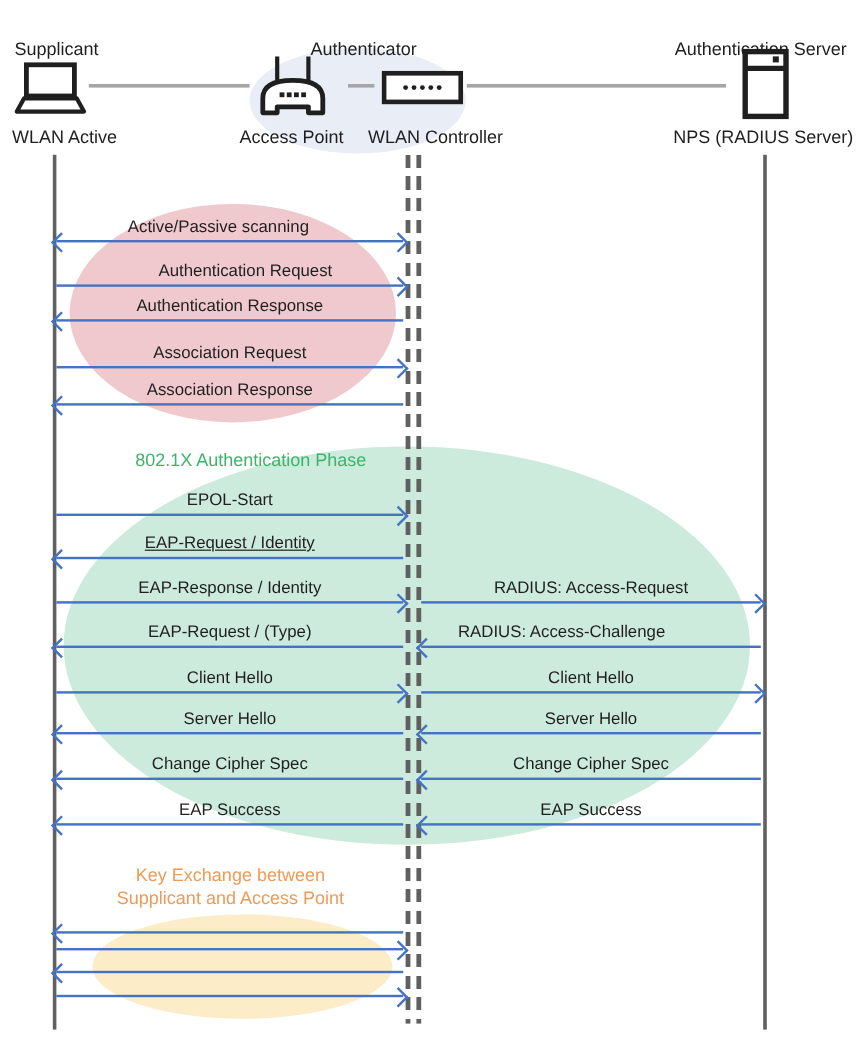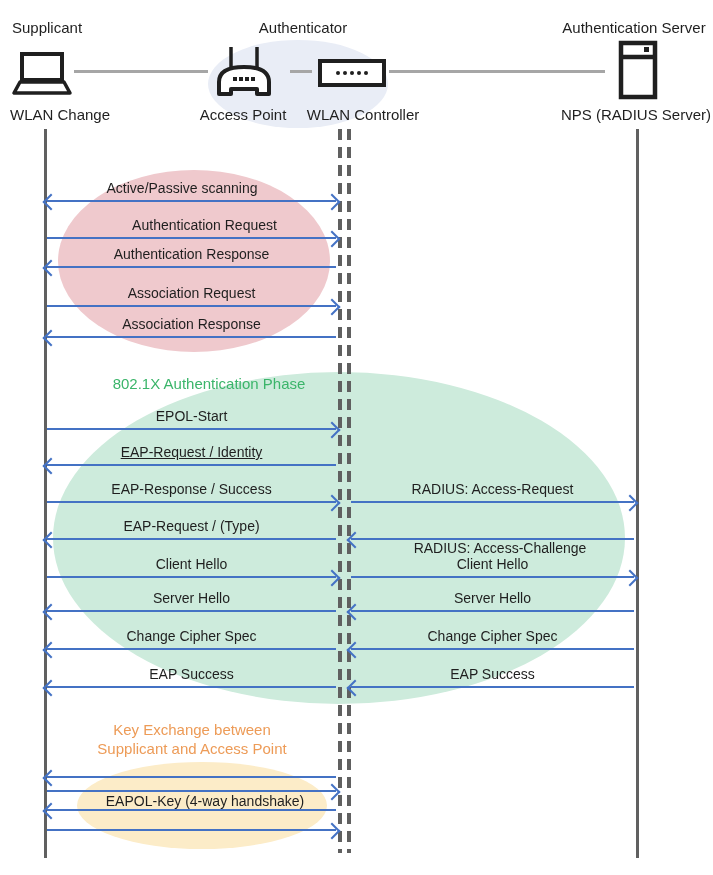--- a/index.html
+++ b/index.html
@@ -13,21 +13,21 @@
   .ell-p1{left:58px;top:170px;width:272px;height:182px;background:var(--phase1-fill,#EFC9CD);}
   .ell-p2{left:53px;top:372px;width:572px;height:332px;background:var(--phase2-fill,#CDEBDC);}
   .ell-p3{left:77px;top:762px;width:250px;height:87px;background:var(--phase3-fill,#FCECC8);}
   
   .conn{position:absolute;top:70px;height:3px;background:var(--connector-color,#A6A6A6);}
   
   .lifeline{position:absolute;top:129px;width:3px;height:729px;background:var(--lifeline-color,#595959);}
   .dash-line{position:absolute;top:129px;width:4px;height:724px;
     background:repeating-linear-gradient(to bottom,var(--lifeline-color,#6e6e6e) 0 11px,transparent 11px 18px);}
   
-  .actor-role{position:absolute;top:19px;font-size:15px;white-space:nowrap;}
+  .actor-role{position:absolute;top:33px;font-size:15px;white-space:nowrap;}
   .dev-label{position:absolute;top:106px;font-size:15px;white-space:nowrap;}
   .cx{transform:translateX(-50%);}
   .icon{position:absolute;display:block;line-height:0;}
   .icon svg{display:block;}
   
   .ptitle{position:absolute;transform:translateX(-50%);font-size:15px;line-height:18px;white-space:nowrap;}
   .ptitle.p1{color:var(--phase1-title,#BE3434);}
   .ptitle.p2{color:var(--phase2-title,#3BB56A);}
   .ptitle.p3{color:var(--phase3-title,#ED9B57);}
   
@@ -88,21 +88,21 @@
     </svg>
   </span>
   <span class="icon" style="left:618px;top:40px;">
     <svg width="40" height="60" viewBox="0 0 40 60">
       <rect x="3" y="3" width="34" height="54" fill="#fff" stroke="#1f1f1f" stroke-width="4.5"></rect>
       <line x1="3" y1="17" x2="37" y2="17" stroke="#1f1f1f" stroke-width="4.5"></line>
       <rect x="26" y="7" width="5" height="5" fill="#1f1f1f"></rect>
     </svg>
   </span>
 
-  <div class="dev-label" style="left:10px;">WLAN Change</div>
+  <div class="dev-label" style="left:10px;">WLAN Active</div>
   <div class="dev-label cx" style="left:243px;">Access Point</div>
   <div class="dev-label cx" style="left:363px;">WLAN Controller</div>
   <div class="dev-label cx" style="left:636px;">NPS (RADIUS Server)</div>
 
   <div id="messages">
       <div class="msg-line" style="left: 47px; top: 200px; width: 289px;">
         <span class="head right"></span>
         <span class="head left"></span>
       </div>
       <div class="msg-label" style="left: 182px; top: 180px;">Active/Passive scanning</div>
@@ -126,33 +126,33 @@
         <span class="head right"></span>
       </div>
       <div class="msg-label" style="left: 191.5px; top: 408px;">EPOL-Start</div>
       <div class="msg-line" style="left: 47px; top: 464px; width: 289px;">
         <span class="head left"></span>
       </div>
       <div class="msg-label" style="left: 191.5px; top: 444px; text-decoration: underline;">EAP-Request / Identity</div>
       <div class="msg-line" style="left: 47px; top: 501px; width: 289px;">
         <span class="head right"></span>
       </div>
-      <div class="msg-label" style="left: 191.5px; top: 481px;">EAP-Response / Success</div>
+      <div class="msg-label" style="left: 191.5px; top: 481px;">EAP-Response / Identity</div>
       <div class="msg-line" style="left: 351px; top: 501px; width: 283px;">
         <span class="head right"></span>
       </div>
       <div class="msg-label" style="left: 492.5px; top: 481px;">RADIUS: Access-Request</div>
       <div class="msg-line" style="left: 47px; top: 538px; width: 289px;">
         <span class="head left"></span>
       </div>
       <div class="msg-label" style="left: 191.5px; top: 518px;">EAP-Request / (Type)</div>
       <div class="msg-line" style="left: 351px; top: 538px; width: 283px;">
         <span class="head left"></span>
       </div>
-      <div class="msg-label" style="left: 500px; top: 518px; margin-top: 22px;">RADIUS: Access-Challenge</div>
+      <div class="msg-label" style="left: 468px; top: 518px;">RADIUS: Access-Challenge</div>
       <div class="msg-line" style="left: 47px; top: 576px; width: 289px;">
         <span class="head right"></span>
       </div>
       <div class="msg-label" style="left: 191.5px; top: 556px;">Client Hello</div>
       <div class="msg-line" style="left: 351px; top: 576px; width: 283px;">
         <span class="head right"></span>
       </div>
       <div class="msg-label" style="left: 492.5px; top: 556px;">Client Hello</div>
       <div class="msg-line" style="left: 47px; top: 610px; width: 289px;">
         <span class="head left"></span>
@@ -188,15 +188,14 @@
         <span class="head left"></span>
       </div>
       <div class="msg-line" style="left: 47px; top: 829px; width: 289px;">
         <span class="head right"></span>
       </div>
     </div>
 
   <div class="ptitle p2" style="left:209px;top:375px;">802.1X Authentication Phase</div>
   <div class="ptitle p3" style="left:192px;top:721px;">Key Exchange between</div>
   <div class="ptitle p3" style="left:192px;top:740px;">Supplicant and Access Point</div>
-  <div class="band-label" style="left:205px;top:793px;">EAPOL-Key (4-way handshake)</div>
 
 </div>
 
 </body></html>

